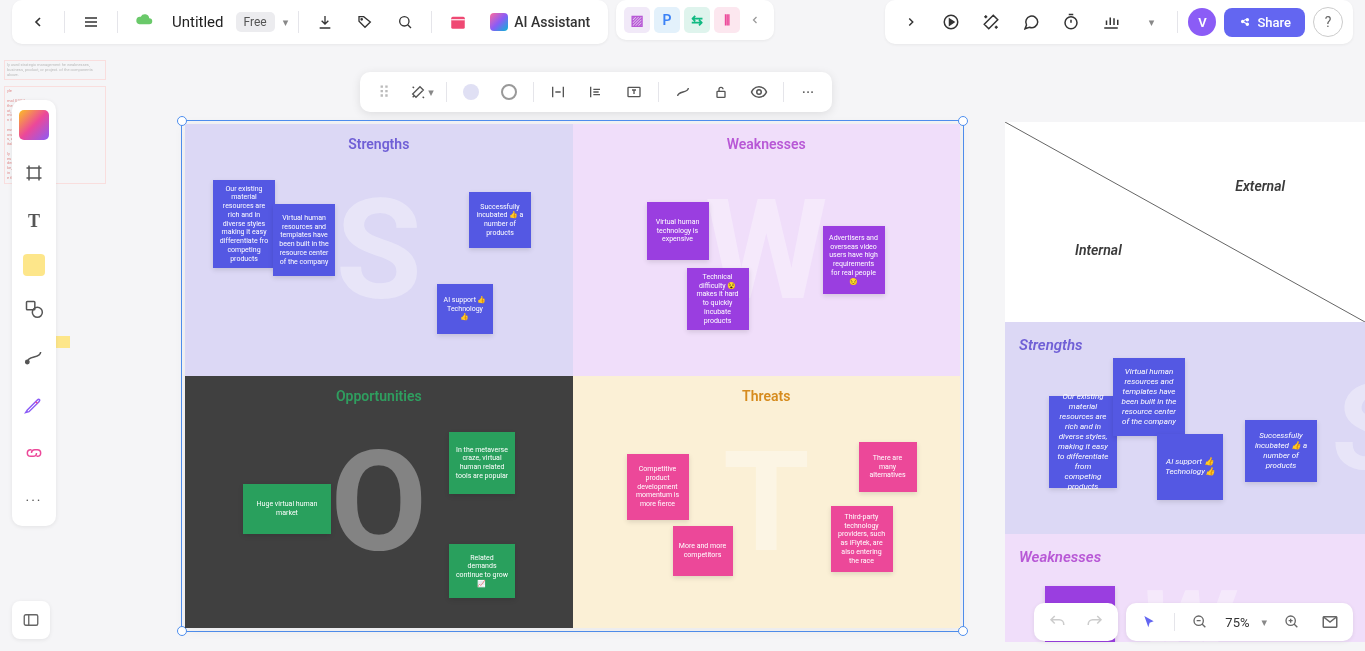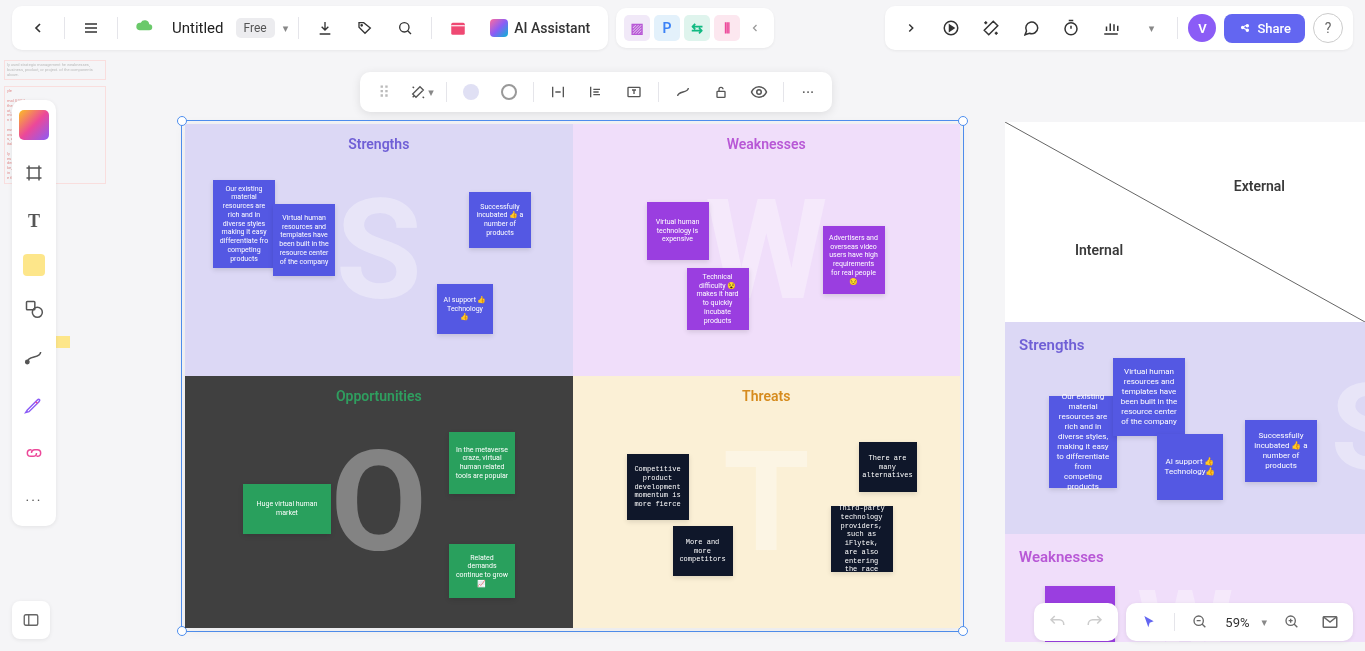--- a/index.html
+++ b/index.html
@@ -1,18 +1,18 @@
 <!DOCTYPE html>
 <html><head>
 <meta charset="utf-8">
 <style>
 * { box-sizing: border-box; margin: 0; padding: 0; font-family: -apple-system, BlinkMacSystemFont, 'Segoe UI', Roboto, sans-serif; }
 body { background: #f5f5f7; width: 1365px; height: 651px; overflow: hidden; position: relative; }
 
-.topbar { position: absolute; top: 0; left: 0; right: 0; height: 56px; display: flex; align-items: center; padding: 0 12px; gap: 8px; }
+.topbar { position: absolute; top: 0; left: 0; right: 0; height: 56px; display: flex; align-items: flex-start; padding: 0 12px; gap: 8px; }
 .tb-left { display: flex; align-items: center; gap: 8px; background: #fff; border-radius: 10px; padding: 6px 10px; box-shadow: 0 1px 3px rgba(0,0,0,.06); }
 .tb-sep { width: 1px; height: 22px; background: #e5e5ea; margin: 0 2px; }
 .icon-btn { width: 32px; height: 32px; display: flex; align-items: center; justify-content: center; border-radius: 6px; cursor: pointer; color: #333; }
 .title { font-size: 15px; color: #222; margin: 0 4px; display: flex; align-items: center; gap: 6px; }
 .plan-badge { background: #ececef; color: #555; font-size: 12px; padding: 3px 8px; border-radius: 5px; }
 .caret { color: #888; font-size: 11px; }
 .ai-btn { display: flex; align-items: center; gap: 6px; font-size: 14px; color: #333; font-weight: 500; padding: 4px 8px; }
 .ai-icon { width: 18px; height: 18px; background: linear-gradient(135deg,#ff6b9d,#8b5cf6,#06b6d4); border-radius: 4px; }
 .cal-icon { color: #ef4973; font-size: 16px; }
 .ext-group { display: flex; align-items: center; gap: 4px; background: #fff; border-radius: 10px; padding: 4px 8px; box-shadow: 0 1px 3px rgba(0,0,0,.06); }
@@ -50,23 +50,23 @@
 .q-w { left: 50%; top: 0; background: #f0defa; }
 .q-w .quad-title { color: #b858d6; }
 .q-o { left: 0; top: 50%; background: #404040; }
 .q-o .quad-title { color: #2f9e5f; }
 .q-t { left: 50%; top: 50%; background: #fbf0d6; }
 .q-t .quad-title { color: #d68b1e; }
 .note { position: absolute; padding: 6px; font-size: 7px; line-height: 1.25; color: #fff; text-align: center; display: flex; align-items: center; justify-content: center; box-shadow: 0 2px 5px rgba(0,0,0,.12); }
 .n-indigo { background: #5458e3; }
 .n-purple { background: #9a3ee0; }
 .n-green { background: #29a05d; }
-.n-orange { background: #0f172a; font-family: Liberation Mono, monospace; }
-
-.preview { position: absolute; right: 0; top: 122px; width: 360px; height: 520px; overflow: hidden; }
+.n-orange { background: #ec4899; }
+
+.preview { position: absolute; right: 0; top: 122px; width: 360px; height: 520px; overflow: hidden; font-style: italic; }
 .pv-head { position: relative; height: 200px; background: #fff; }
 .pv-diag { position: absolute; left: 0; top: 0; width: 360px; height: 200px; }
 .pv-lbl { position: absolute; font-size: 14px; font-weight: 600; color: #3a3a3a; }
 .pv-quad { position: relative; width: 360px; padding: 14px; }
 .pv-s { background: #dcd8f5; }
 .pv-w { background: #f0defa; }
 .pv-qtitle { font-size: 15px; font-weight: 600; }
 .pv-note { position: absolute; padding: 7px; font-size: 8px; line-height: 1.25; color: #fff; text-align: center; display: flex; align-items: center; justify-content: center; box-shadow: 0 2px 5px rgba(0,0,0,.12); }
 
 .bottom-bar { position: absolute; right: 12px; bottom: 10px; display: flex; align-items: center; gap: 8px; }
@@ -380,21 +380,21 @@
           <path d="M5 3l14 8-6 2-2 7-6-17z"></path>
         </svg>
       </div>
     <div style="width:1px;height:18px;background:#e5e5ea"></div>
     <div class="bb-ic">
         <svg width="16" height="16" viewBox="0 0 24 24" fill="none" stroke="currentColor" stroke-width="2">
           <circle cx="10" cy="10" r="7"></circle>
           <path d="M7 10h6M20 20l-5-5"></path>
         </svg>
       </div>
-    <span class="zoom-txt">59%</span>
+    <span class="zoom-txt">75%</span>
     <span class="caret">▾</span>
     <div class="bb-ic">
         <svg width="16" height="16" viewBox="0 0 24 24" fill="none" stroke="currentColor" stroke-width="2">
           <circle cx="10" cy="10" r="7"></circle>
           <path d="M7 10h6M10 7v6M20 20l-5-5"></path>
         </svg>
       </div>
     <div class="bb-ic">
         <svg width="18" height="18" viewBox="0 0 24 24" fill="none" stroke="currentColor" stroke-width="2">
           <rect x="3" y="5" width="18" height="14" rx="1"></rect>

